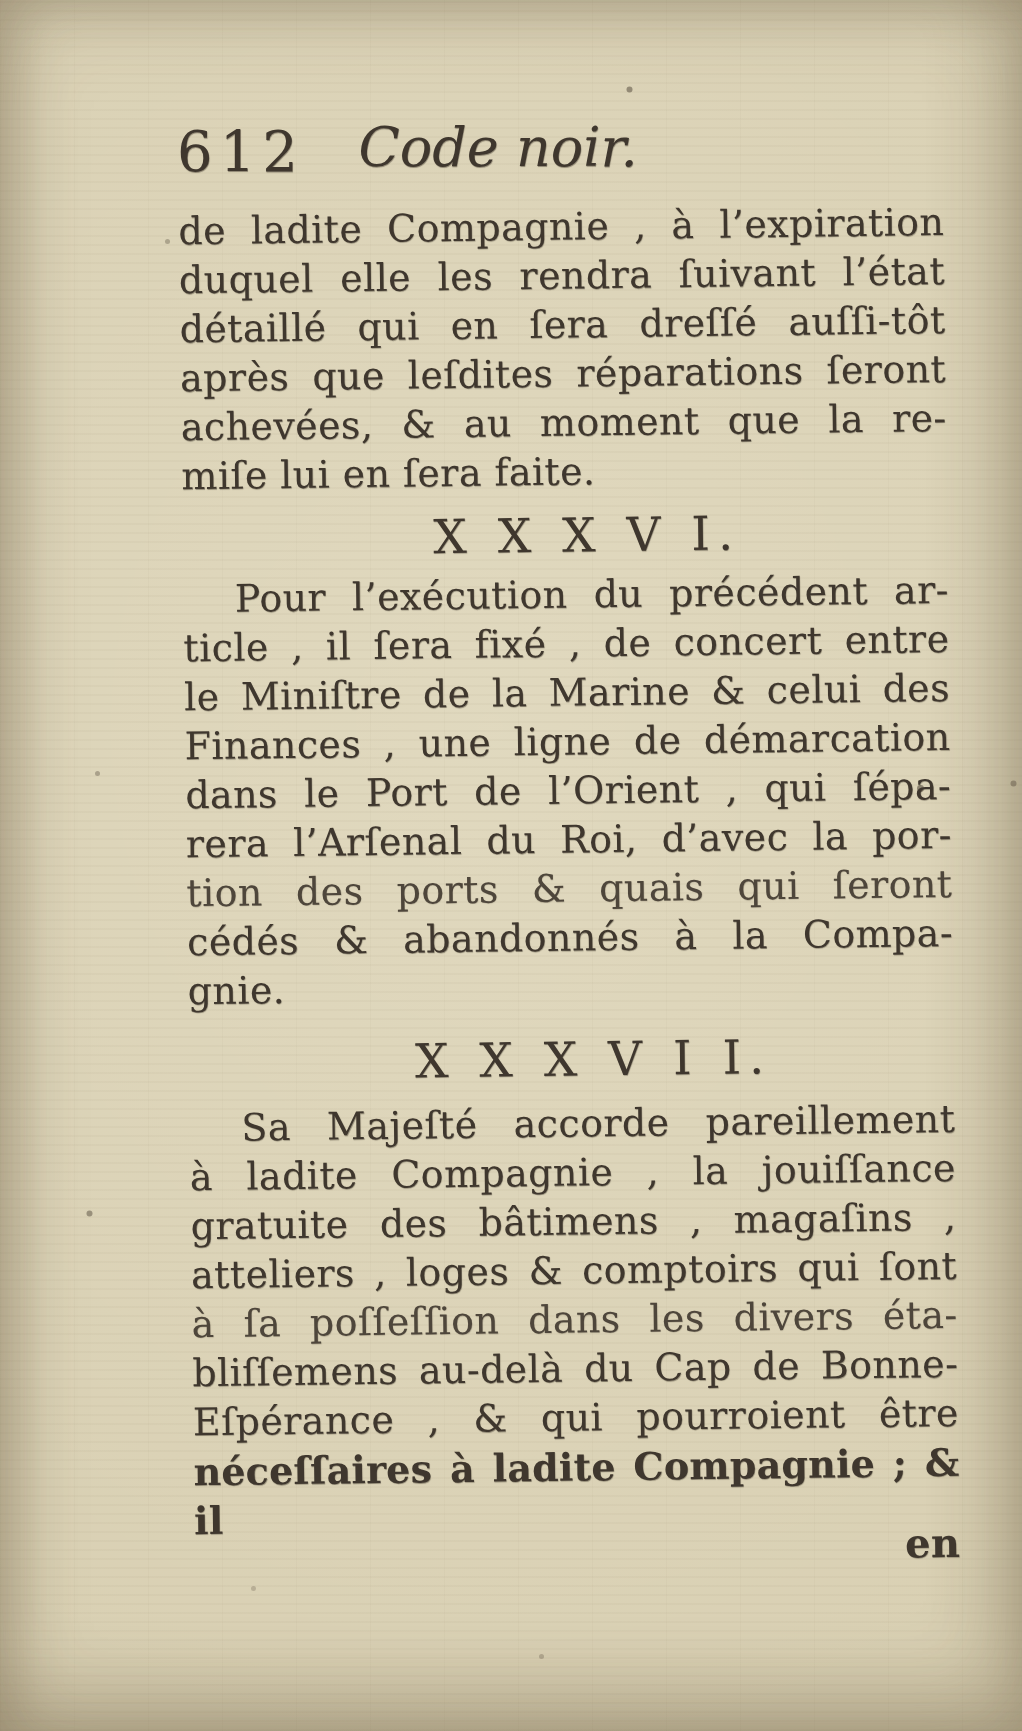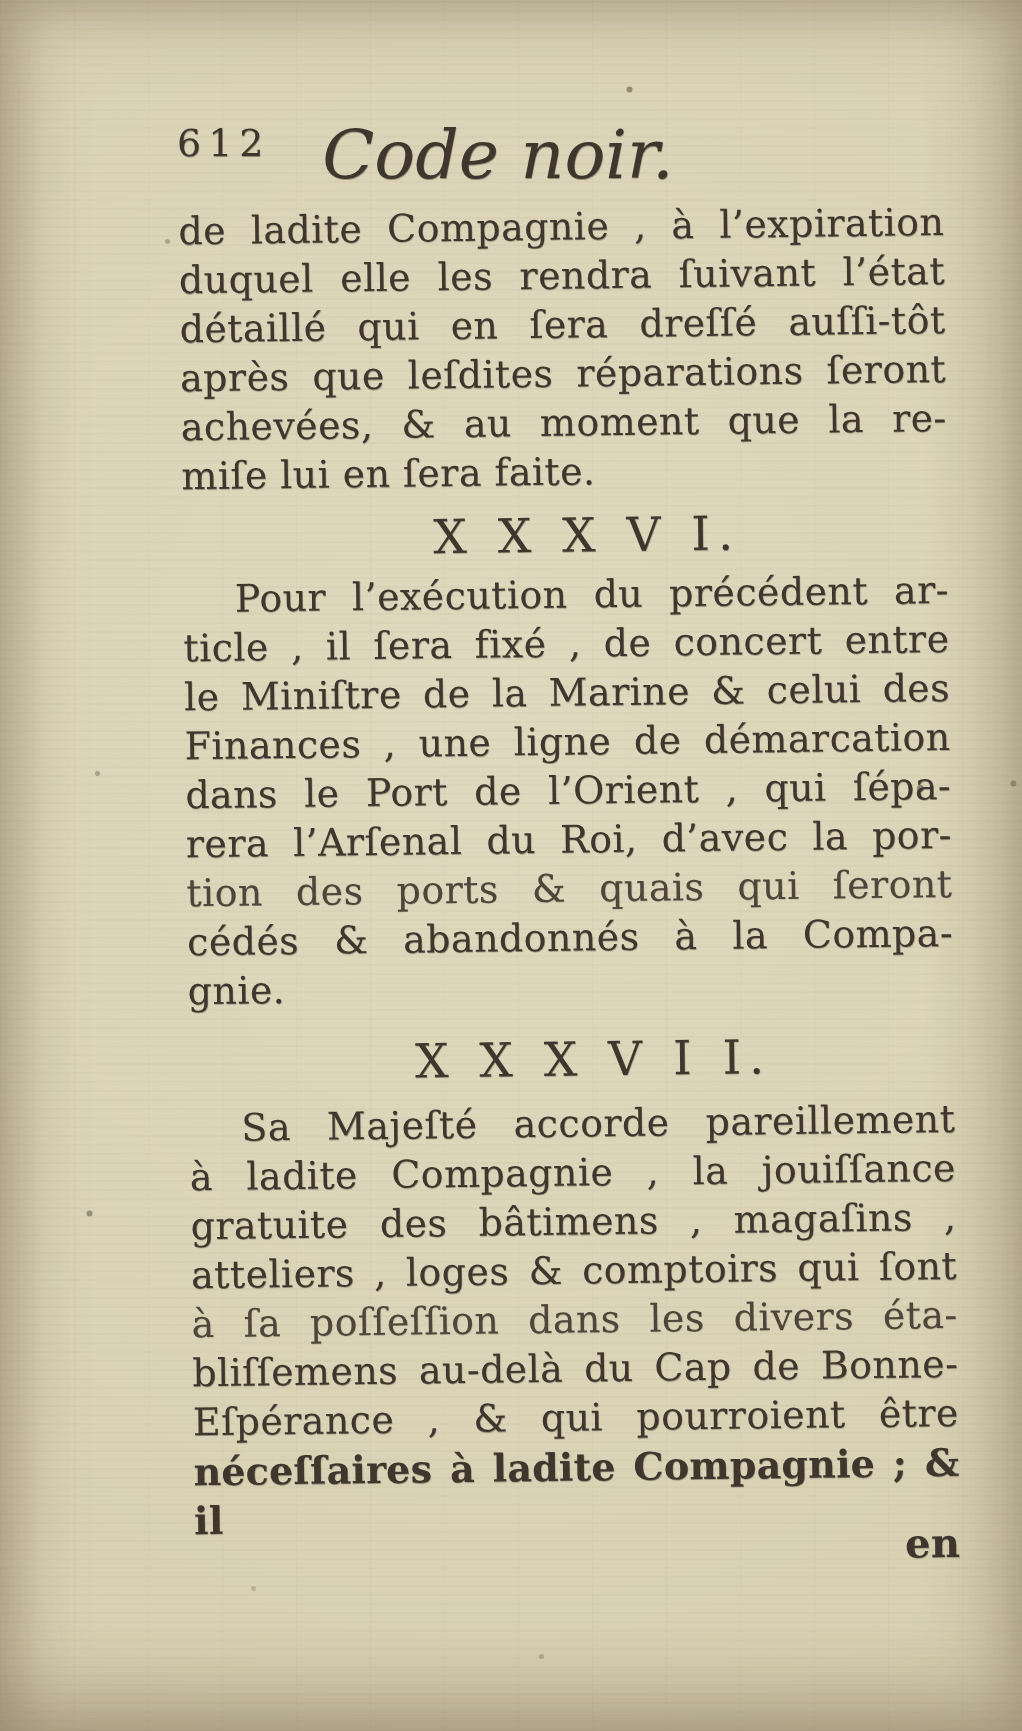--- a/index.html
+++ b/index.html
@@ -39,26 +39,26 @@
       540px 1655px 0 1px  rgba(62,52,40,.25),
       252px 1587px 0 1px  rgba(62,52,40,.22);
     pointer-events:none;
   }
   .running-head {
     position:absolute; left:175px; top:118px; width:770px; height:64px;
     text-shadow:0.5px 0.8px 0.7px rgba(56,47,36,.45);
   }
   .pagenum {
     position:absolute; left:2px; top:6px;
-    font-size:38px; letter-spacing:7px; line-height:1;
+    font-size:56px; letter-spacing:7px; line-height:1;
   }
   .title {
     position:absolute; left:0; right:0; top:0; text-align:center;
     transform:translateX(-62px);
-    font-style:italic; font-size:68px; line-height:1.1;
+    font-style:italic; font-size:54px; line-height:1.1;
   }
   .textblock {
     position:absolute; left:178px; top:198px; width:766px;
     font-size:38px; line-height:49px; letter-spacing:0.4px;
     transform:rotate(-0.7deg); transform-origin:100% 0;
     text-shadow:0.5px 0.8px 0.7px rgba(56,47,36,.42);
   }
   .ln { height:49px; text-align:justify; text-align-last:justify; white-space:pre-wrap; }
   .ln.end    { text-align-last:left; }
   .ln.indent { text-indent:52px; }

